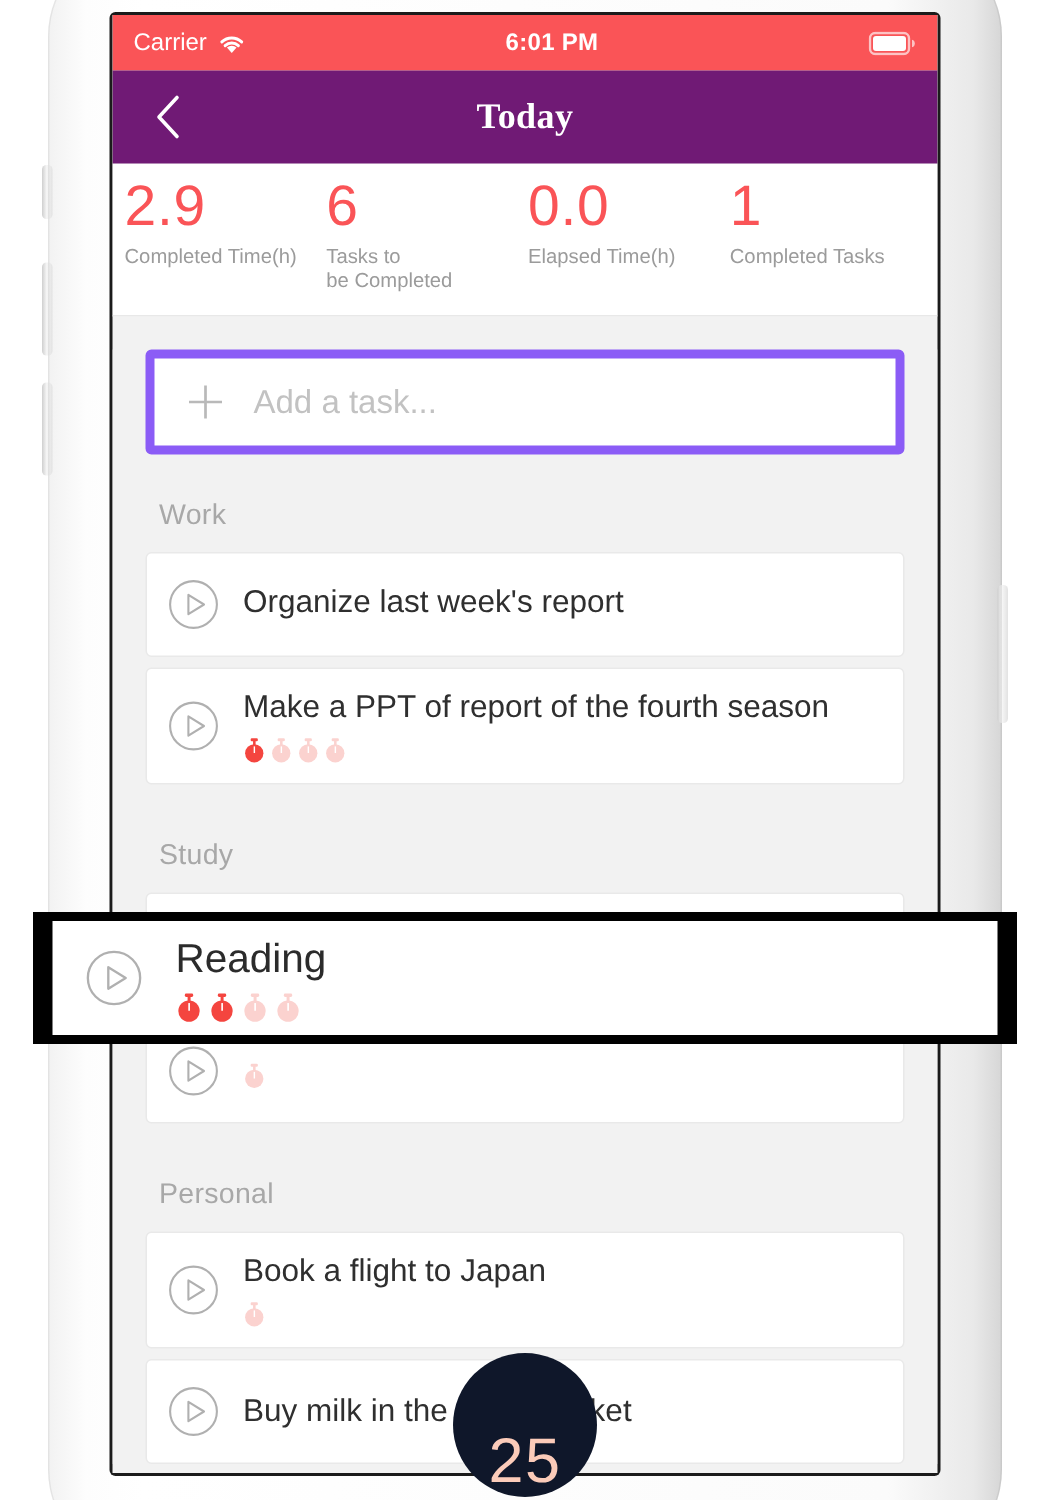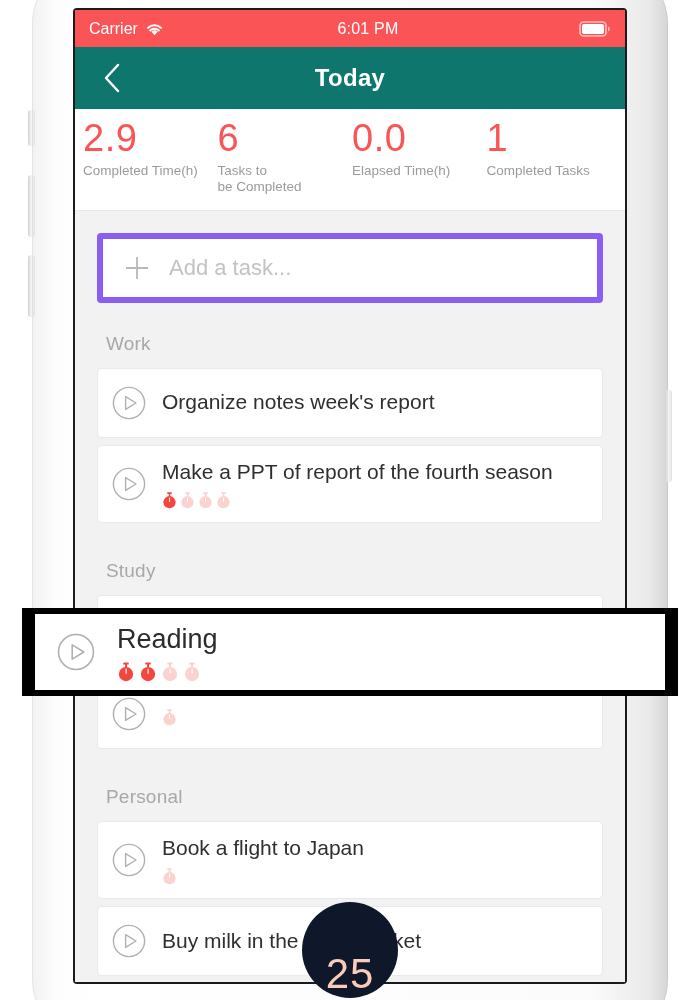--- a/index.html
+++ b/index.html
@@ -48,28 +48,28 @@
   
   .statusbar{
     height:37px; background:#fa5457; color:#fff;
     display:flex; align-items:center; padding:0 14px;
     font-size:16px; position:relative;
   }
   .carrier{ display:flex; align-items:center; gap:7px; }
   .wifi-icon{ display:block; }
   .clock{
     position:absolute; left:0; right:0; text-align:center;
-    font-size:16px; font-weight:normal; letter-spacing:.2px; pointer-events:none;padding-left:36px;
+    font-size:16px; font-weight:bold; letter-spacing:.2px; pointer-events:none;padding-left:36px;
   }
   .battery{ margin-left:auto; display:flex; align-items:center; }
 
   
   .navbar{
-    height:62px; background:#0f766e; color:#fff;
-    display:flex; align-items:center; position:relative;
+    height:62px; background:#701a75; color:#fff;
+    display:flex; align-items:center; position:relative;font-family:Liberation Serif, serif;
   }
   .back-btn{
     position:absolute; left:22px; top:50%; transform:translateY(-50%);
     width:30px; height:30px; display:flex; align-items:center; justify-content:center;
   }
   .nav-title{
     width:100%; text-align:center; font-size:24px; font-weight:bold;
     letter-spacing:.3px;
   }
 
@@ -212,21 +212,21 @@
       </div>
 
       <div id="sections-root">
           <div class="section-title">Work</div>
           <div class="task-card">
             <svg class="play-icon" viewBox="0 0 34 34">
               <circle cx="17" cy="17" r="15.6" fill="none" stroke="#b0b0b0" stroke-width="1.4"></circle>
               <path d="M13.6 10.6 L24 17 L13.6 23.4 Z" fill="none" stroke="#b0b0b0" stroke-width="1.4" stroke-linejoin="round"></path>
             </svg>
             <div class="task-body">
-              <div class="task-title">Organize notes week's report</div>
+              <div class="task-title">Organize last week's report</div>
             </div>
           </div>
           <div class="task-card">
             <svg class="play-icon" viewBox="0 0 34 34">
               <circle cx="17" cy="17" r="15.6" fill="none" stroke="#b0b0b0" stroke-width="1.4"></circle>
               <path d="M13.6 10.6 L24 17 L13.6 23.4 Z" fill="none" stroke="#b0b0b0" stroke-width="1.4" stroke-linejoin="round"></path>
             </svg>
             <div class="task-body">
               <div class="task-title">Make a PPT of report of the fourth season</div>
               <div class="tomatoes">

